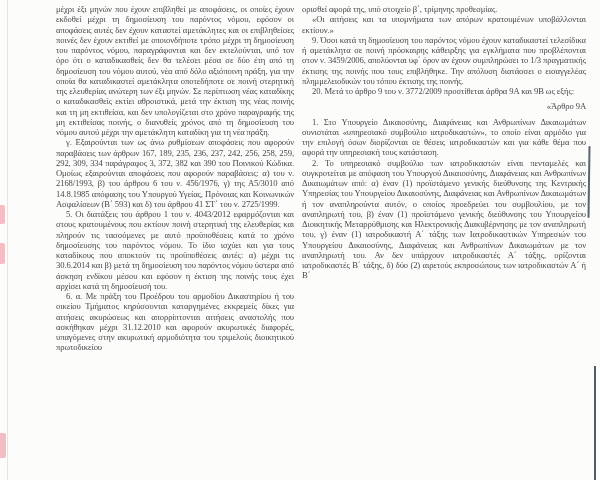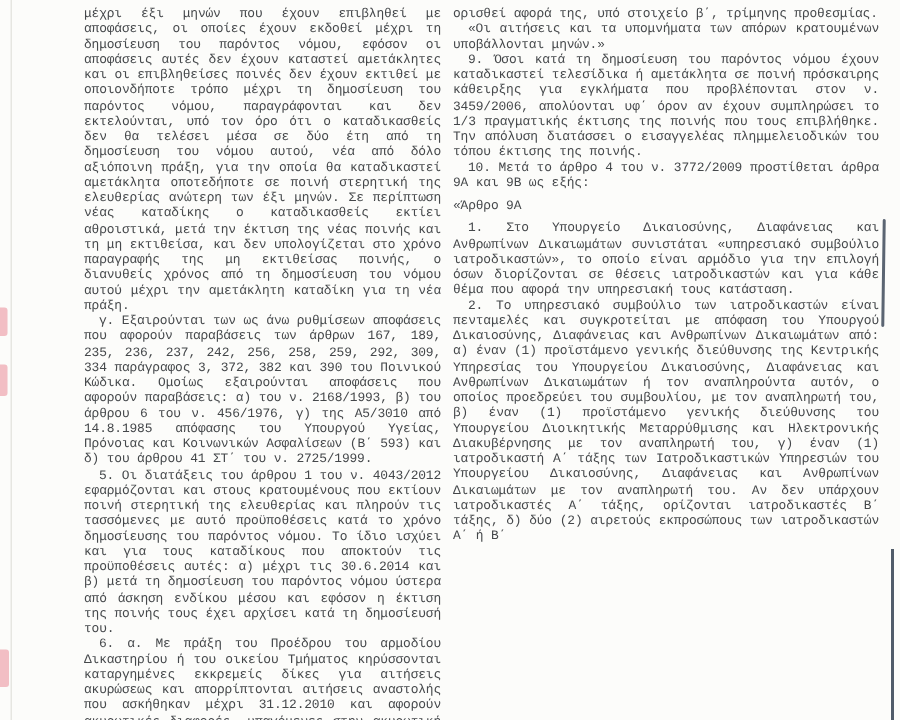--- a/index.html
+++ b/index.html
@@ -8,21 +8,21 @@
     width: 600px;
     height: 480px;
     overflow: hidden;
     background: #ffffff;
   }
   .page {
     position: relative;
     width: 600px;
     height: 480px;
     background: var(--page-bg, #fcfcfa);
-    font-family: Liberation Mono, monospace;
+    font-family: Liberation Serif, serif;
     color: var(--text-color, #45484b);
     overflow: hidden;
   }
   .page-edge {
     position: absolute;
     left: 7px;
     top: 0;
     width: 1px;
     height: 480px;
     background: #e6e6e1;
@@ -43,21 +43,21 @@
     font-size: 8.6px;
     line-height: 10.25px;
     letter-spacing: -0.1px;
   }
   .column.left  { width: 238px; }
   .column.right { width: 284px; }
   .column p { margin: 0; }
   .column p.indent { text-indent: 10px; }
   .column p.noindent { text-indent: 0; }
   .column p.heading {
-    text-align: left;
+    text-align: right;
     text-indent: 0;
     margin: 5px 0 5px 0;
   }
   .pen-mark {
     position: absolute;
     background: var(--pen-color, #3e4a59);
   }
   .pen-mark.mark-par9 {
     left: 588px;
     top: 146px;
@@ -98,23 +98,23 @@
 
   <div class="columns">
     <div class="column left">
         <p class="noindent">μέχρι έξι μηνών που έχουν επιβληθεί με αποφάσεις, οι οποίες έχουν εκδοθεί μέχρι τη δημοσίευση του παρόντος νόμου, εφόσον οι αποφάσεις αυτές δεν έχουν καταστεί αμετάκλητες και οι επιβληθείσες ποινές δεν έχουν εκτιθεί με οποιονδήποτε τρόπο μέχρι τη δημοσίευση του παρόντος νόμου, παραγράφονται και δεν εκτελούνται, υπό τον όρο ότι ο καταδικασθείς δεν θα τελέσει μέσα σε δύο έτη από τη δημοσίευση του νόμου αυτού, νέα από δόλο αξιόποινη πράξη, για την οποία θα καταδικαστεί αμετάκλητα οποτεδήποτε σε ποινή στερητική της ελευθερίας ανώτερη των έξι μηνών. Σε περίπτωση νέας καταδίκης ο καταδικασθείς εκτίει αθροιστικά, μετά την έκτιση της νέας ποινής και τη μη εκτιθείσα, και δεν υπολογίζεται στο χρόνο παραγραφής της μη εκτιθείσας ποινής, ο διανυθείς χρόνος από τη δημοσίευση του νόμου αυτού μέχρι την αμετάκλητη καταδίκη για τη νέα πράξη.</p>
         <p class="indent">γ. Εξαιρούνται των ως άνω ρυθμίσεων αποφάσεις που αφορούν παραβάσεις των άρθρων 167, 189, 235, 236, 237, 242, 256, 258, 259, 292, 309, 334 παράγραφος 3, 372, 382 και 390 του Ποινικού Κώδικα. Ομοίως εξαιρούνται αποφάσεις που αφορούν παραβάσεις: α) του ν. 2168/1993, β) του άρθρου 6 του ν. 456/1976, γ) της Α5/3010 από 14.8.1985 απόφασης του Υπουργού Υγείας, Πρόνοιας και Κοινωνικών Ασφαλίσεων (Β΄ 593) και δ) του άρθρου 41 ΣΤ΄ του ν. 2725/1999.</p>
         <p class="indent">5. Οι διατάξεις του άρθρου 1 του ν. 4043/2012 εφαρμόζονται και στους κρατουμένους που εκτίουν ποινή στερητική της ελευθερίας και πληρούν τις τασσόμενες με αυτό προϋποθέσεις κατά το χρόνο δημοσίευσης του παρόντος νόμου. Το ίδιο ισχύει και για τους καταδίκους που αποκτούν τις προϋποθέσεις αυτές: α) μέχρι τις 30.6.2014 και β) μετά τη δημοσίευση του παρόντος νόμου ύστερα από άσκηση ενδίκου μέσου και εφόσον η έκτιση της ποινής τους έχει αρχίσει κατά τη δημοσίευσή του.</p>
         <p class="indent">6. α. Με πράξη του Προέδρου του αρμοδίου Δικαστηρίου ή του οικείου Τμήματος κηρύσσονται καταργημένες εκκρεμείς δίκες για αιτήσεις ακυρώσεως και απορρίπτονται αιτήσεις αναστολής που ασκήθηκαν μέχρι 31.12.2010 και αφορούν ακυρωτικές διαφορές, υπαγόμενες στην ακυρωτική αρμοδιότητα του τριμελούς διοικητικού πρωτοδικείου</p>
       </div>
     <div class="column right">
         <p class="noindent">ορισθεί αφορά της, υπό στοιχείο β΄, τρίμηνης προθεσμίας.</p>
-        <p class="indent">«Οι αιτήσεις και τα υπομνήματα των απόρων κρατουμένων υποβάλλονται μηνών.»</p>
+        <p class="indent">«Οι αιτήσεις και τα υπομνήματα των απόρων κρατουμένων υποβάλλονται εκτίουν.»</p>
         <p class="indent">9. Όσοι κατά τη δημοσίευση του παρόντος νόμου έχουν καταδικαστεί τελεσίδικα ή αμετάκλητα σε ποινή πρόσκαιρης κάθειρξης για εγκλήματα που προβλέπονται στον ν. 3459/2006, απολύονται υφ΄ όρον αν έχουν συμπληρώσει το 1/3 πραγματικής έκτισης της ποινής που τους επιβλήθηκε. Την απόλυση διατάσσει ο εισαγγελέας πλημμελειοδικών του τόπου έκτισης της ποινής.</p>
-        <p class="indent">10. Μετά το άρθρο 4 του ν. 3772/2009 προστίθεται άρθρα 9Α και 9Β ως εξής:</p>
+        <p class="indent">20. Μετά το άρθρο 9 του ν. 3772/2009 προστίθεται άρθρα 9Α και 9Β ως εξής:</p>
         <p class="heading">«Άρθρο 9Α</p>
         <p class="indent">1. Στο Υπουργείο Δικαιοσύνης, Διαφάνειας και Ανθρωπίνων Δικαιωμάτων συνιστάται «υπηρεσιακό συμβούλιο ιατροδικαστών», το οποίο είναι αρμόδιο για την επιλογή όσων διορίζονται σε θέσεις ιατροδικαστών και για κάθε θέμα που αφορά την υπηρεσιακή τους κατάσταση.</p>
         <p class="indent">2. Το υπηρεσιακό συμβούλιο των ιατροδικαστών είναι πενταμελές και συγκροτείται με απόφαση του Υπουργού Δικαιοσύνης, Διαφάνειας και Ανθρωπίνων Δικαιωμάτων από: α) έναν (1) προϊστάμενο γενικής διεύθυνσης της Κεντρικής Υπηρεσίας του Υπουργείου Δικαιοσύνης, Διαφάνειας και Ανθρωπίνων Δικαιωμάτων ή τον αναπληρούντα αυτόν, ο οποίος προεδρεύει του συμβουλίου, με τον αναπληρωτή του, β) έναν (1) προϊστάμενο γενικής διεύθυνσης του Υπουργείου Διοικητικής Μεταρρύθμισης και Ηλεκτρονικής Διακυβέρνησης με τον αναπληρωτή του, γ) έναν (1) ιατροδικαστή Α΄ τάξης των Ιατροδικαστικών Υπηρεσιών του Υπουργείου Δικαιοσύνης, Διαφάνειας και Ανθρωπίνων Δικαιωμάτων με τον αναπληρωτή του. Αν δεν υπάρχουν ιατροδικαστές Α΄ τάξης, ορίζονται ιατροδικαστές Β΄ τάξης, δ) δύο (2) αιρετούς εκπροσώπους των ιατροδικαστών Α΄ ή Β΄</p>
       </div>
   </div>
 
   <div class="pen-mark mark-par9"></div>
   <div class="pen-mark mark-par2-9a"></div>
 
 </div>

